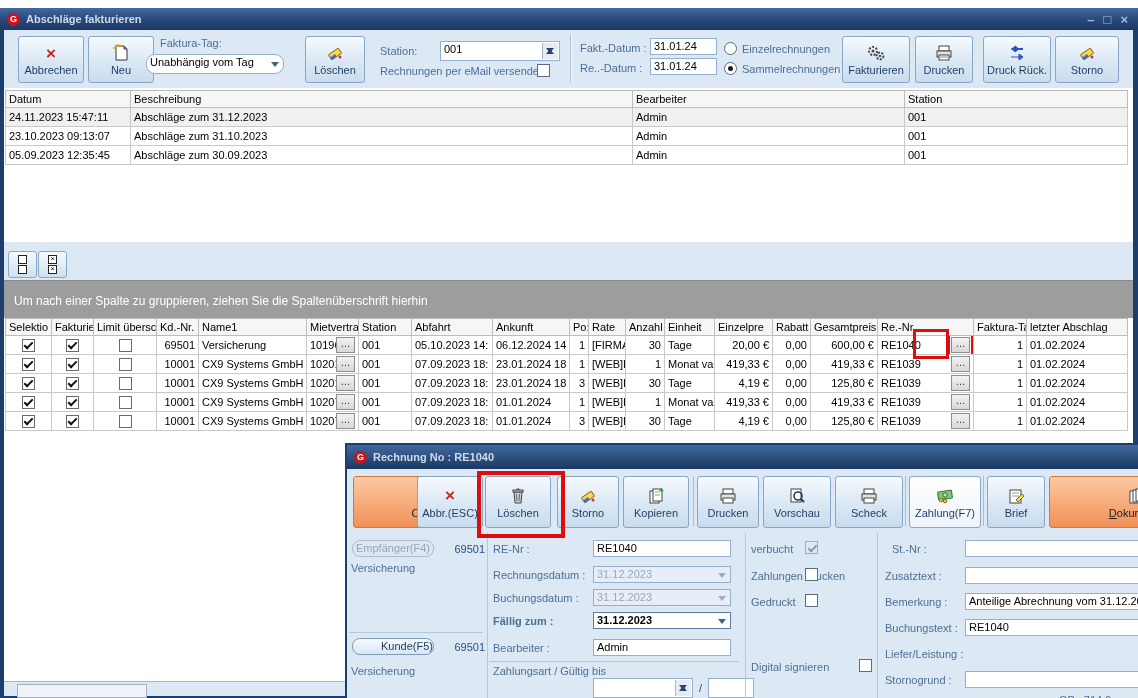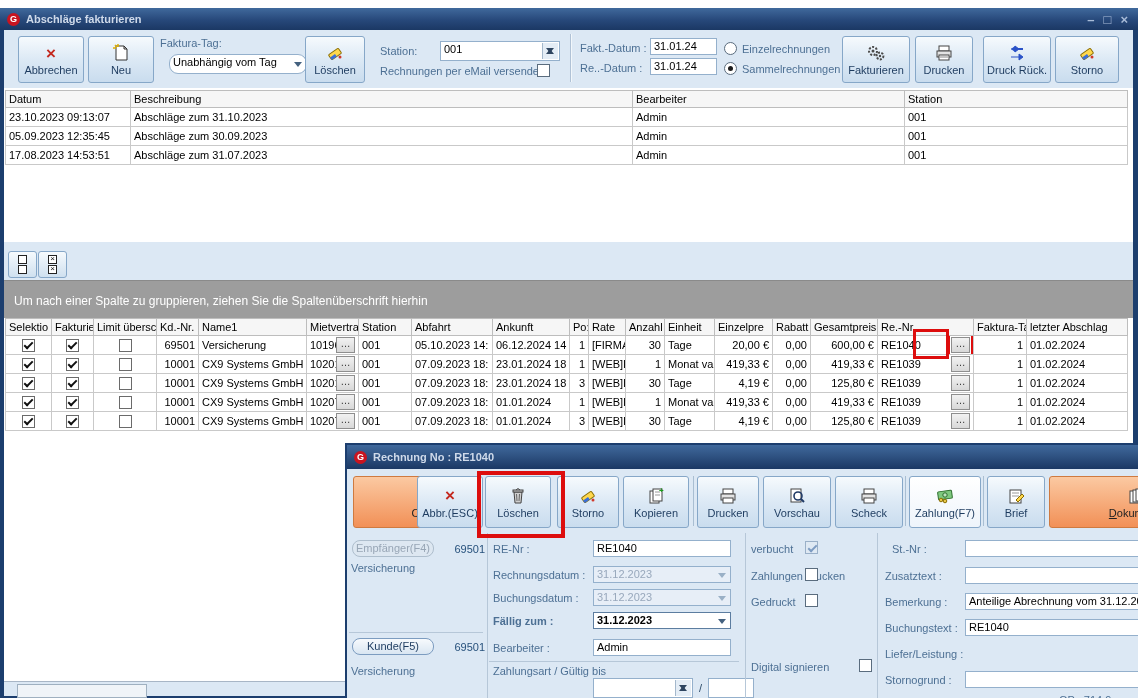--- a/index.html
+++ b/index.html
@@ -136,21 +136,21 @@
     <span class="ic">
       <svg width="18" height="18" viewBox="0 0 18 18">
           <path d="M4 2 h8 l3 3 v11 h-11 z" fill="#fff" stroke="#333"></path>
           <path d="M12 2 l3 3 h-3 z" fill="#ddd" stroke="#333"></path>
           <path d="M3 1 l2 2 M6 0 l0 3 M1 4 l3 0" stroke="#e0b000" stroke-width="1.5"></path>
         </svg>
     </span>
     <span class="lbl">Neu</span>
   </div>
   <span class="tlab" style="left:160px;top:37px;">Faktura-Tag:</span>
-  <div class="tfld combo" style="left:169px;top:54px;width:138px;height:20px;box-sizing:border-box;border-radius:9px;">
+  <div class="tfld combo" style="left:146px;top:54px;width:138px;height:20px;box-sizing:border-box;border-radius:9px;">
     <span>Unabhängig vom Tag</span>
   </div>
   <div class="tbbtn" style="left:305px;top:36px;width:58px;height:45px;">
     <span class="ic">
       <svg width="18" height="18" viewBox="0 0 18 18">
           <rect x="3" y="7" width="12" height="6" rx="1" transform="rotate(-35 9 10)" fill="#ffd84d" stroke="#8a6d00"></rect>
           <rect x="3" y="10" width="6" height="3" transform="rotate(-35 9 10)" fill="#3a6fd8"></rect>
           <circle cx="14" cy="13" r="1.5" fill="#d0382a"></circle>
         </svg>
     </span>
@@ -228,35 +228,35 @@
       </colgroup>
     <thead>
         <tr id="batch-head">
           <th>Datum</th>
           <th>Beschreibung</th>
           <th>Bearbeiter</th>
           <th>Station</th>
         </tr>
       </thead>
     <tbody id="batch-body">
+        <tr class="first">
+          <td>24.11.2023 15:47:11</td>
+          <td>Abschläge zum 31.12.2023</td>
+          <td>Admin</td>
+          <td>001</td>
+        </tr>
         <tr>
           <td>23.10.2023 09:13:07</td>
           <td>Abschläge zum 31.10.2023</td>
           <td>Admin</td>
           <td>001</td>
         </tr>
         <tr>
           <td>05.09.2023 12:35:45</td>
           <td>Abschläge zum 30.09.2023</td>
-          <td>Admin</td>
-          <td>001</td>
-        </tr>
-        <tr>
-          <td>17.08.2023 14:53:51</td>
-          <td>Abschläge zum 31.07.2023</td>
           <td>Admin</td>
           <td>001</td>
         </tr>
       </tbody>
   </table>
 
   <div class="minibtn" style="left:8px;top:251px;">
     <span class="sq"></span>
       <span class="sq"></span>
   </div>
@@ -590,21 +590,21 @@
     </div>
 
     <div class="redrect" style="left:130px;top:26px;width:80px;height:59px;"></div>
 
     <div class="pillbtn dis" style="left:5px;top:95px;width:82px;">
       <span>Empfänger(F4)</span>
     </div>
     <span class="dnum" style="left:98px;top:98px;width:40px;text-align:right;">69501</span>
     <span class="dlbl" style="left:4px;top:117px;">Versicherung</span>
     <div class="dhline" style="left:2px;top:187px;width:134px;"></div>
-    <div class="pillbtn" style="left:5px;top:193px;width:82px;">
+    <div class="pillbtn" style="left:5px;top:193px;width:82px;text-align:right;">
       <span>Kunde(F5)</span>
     </div>
     <span class="dnum" style="left:98px;top:196px;width:40px;text-align:right;">69501</span>
     <span class="dlbl" style="left:4px;top:220px;">Versicherung</span>
     <div class="dvline" style="left:140px;top:88px;height:167px;"></div>
 
     <span class="dlbl" style="left:146px;top:98px;">RE-Nr :</span>
     <div class="dfld" style="left:246px;top:95px;width:138px;">
       <span>RE1040</span>
     </div>

